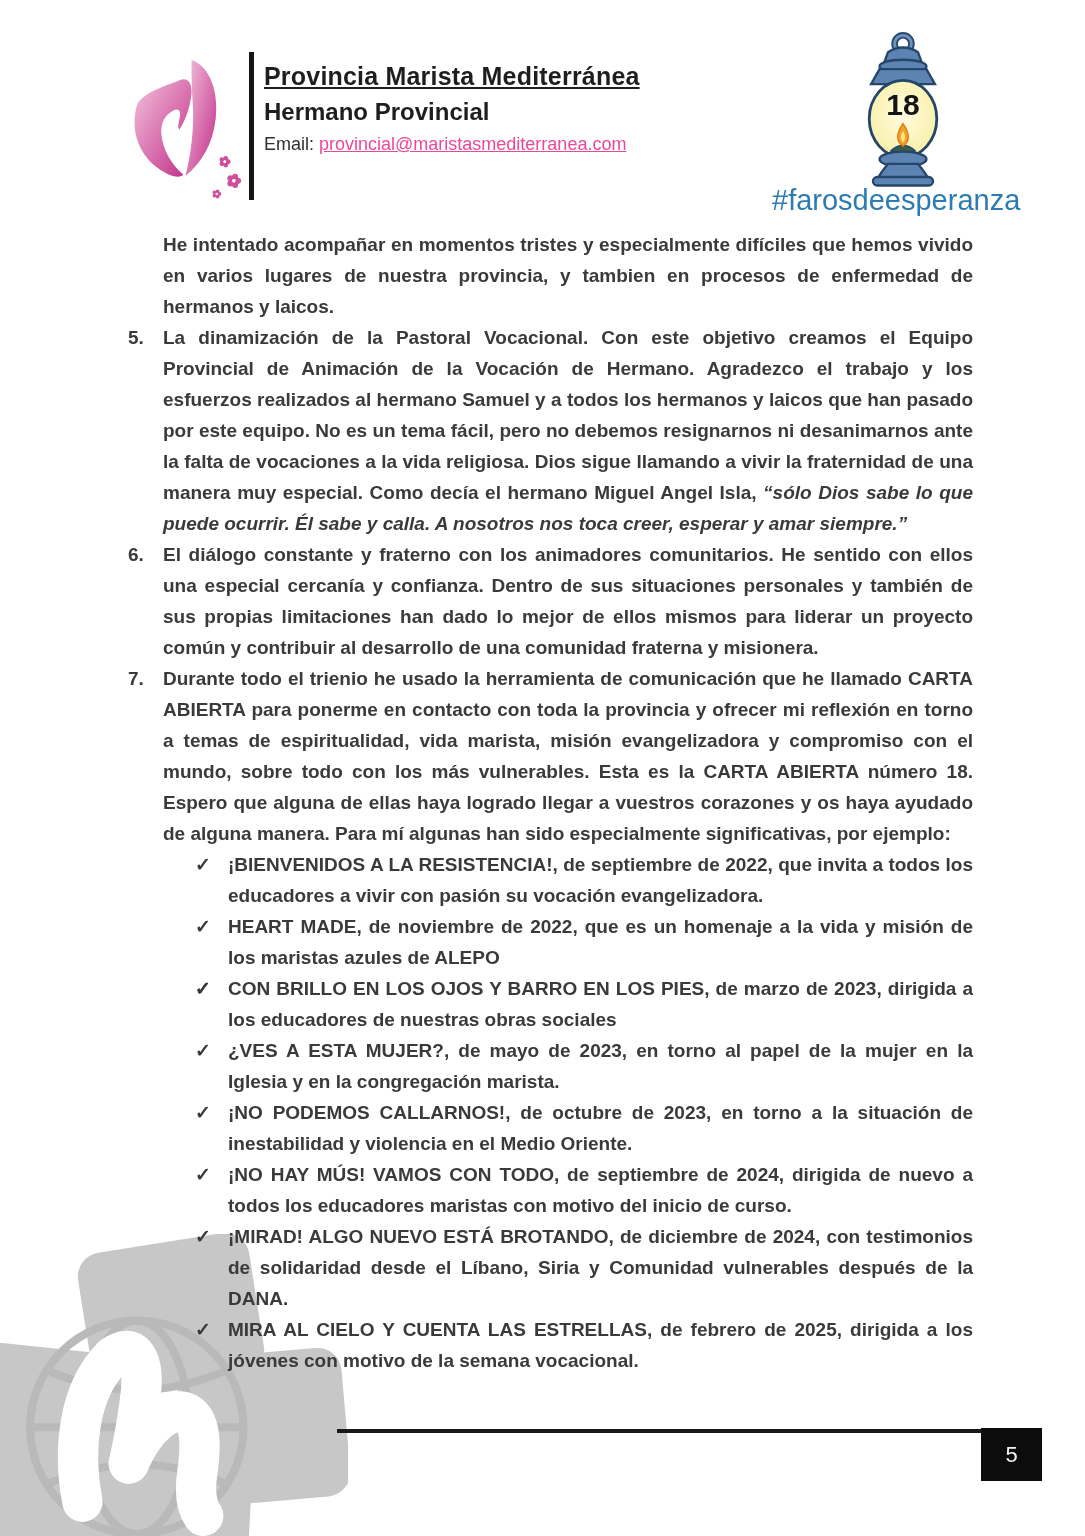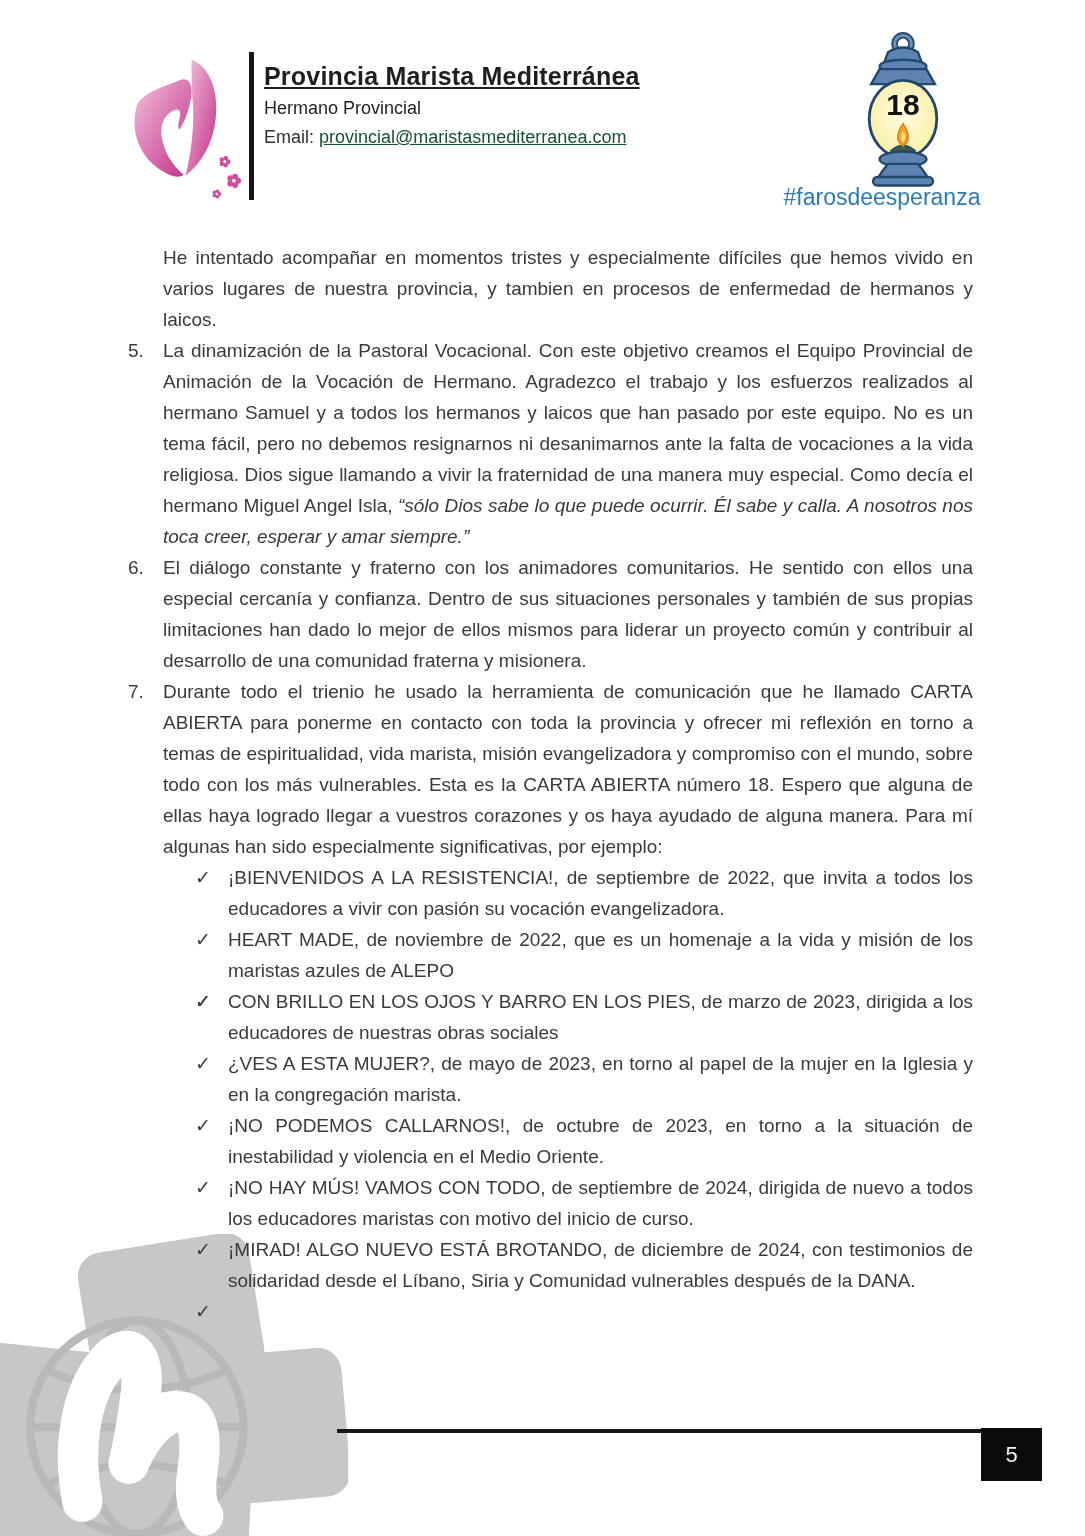--- a/index.html
+++ b/index.html
@@ -8,32 +8,32 @@
     width:1085px;height:1536px;
     background:#ffffff;
     font-family:"Liberation Sans", sans-serif;
     overflow:hidden;
   }
   
   .hdr-logo{position:absolute;left:120px;top:46px;width:128px;height:156px;}
   .hdr-divider{position:absolute;left:249px;top:52px;width:5px;height:148px;background:#151515;}
   .hdr-text{position:absolute;left:264px;top:62px;width:540px;color:#1e1e1e;}
   .hdr-title{font-size:25px;font-weight:bold;letter-spacing:.2px;margin:0 0 7px 0;text-decoration:underline;}
-  .hdr-sub{font-size:18px;font-weight:normal;margin:0 0 8px 0;}
+  .hdr-sub{font-size:24px;font-weight:bold;margin:0 0 8px 0;}
   .hdr-email{font-size:18px;color:#303030;margin:0 0 8px 0;}
-  .hdr-email a{color:#14532d;text-decoration:underline;}
+  .hdr-email a{color:#ec4899;text-decoration:underline;}
   .hdr-addr{font-size:19px;color:#2d2d2d;}
   .lantern{position:absolute;left:842px;top:30px;width:122px;height:158px;}
   .hashtag{position:absolute;left:772px;top:184px;width:220px;text-align:center;
-           font-size:23px;color:#2c7cb3;}
+           font-size:29px;color:#2c7cb3;}
   
   .doc-body{
-    position:absolute;left:163px;top:242px;width:810px;
+    position:absolute;left:163px;top:229px;width:810px;
     font-size:19px;line-height:31px;color:#3a3a3a;
-    text-align:justify;z-index:2;
+    text-align:justify;z-index:2;font-weight:bold;
   }
   .doc-body p{margin:0;}
   .numitem{position:relative;margin:0;}
   .numitem .num{position:absolute;left:-35px;top:0;width:30px;text-align:left;}
   .quote{font-style:italic;}
   .checklist{margin:0;padding:0;list-style:none;}
   .checklist li{position:relative;padding-left:65px;margin:0;}
   .checklist .check{position:absolute;left:32px;top:0;font-size:19px;color:#3a3a3a;}
   
   .footer-line{position:absolute;left:337px;top:1429px;width:646px;height:4px;background:#181818;z-index:3;}
@@ -179,20 +179,20 @@
 
     <ul class="checklist">
       <li><span class="check">✓</span><span>¡BIENVENIDOS A LA RESISTENCIA!, de septiembre de 2022, que invita a todos los educadores a vivir con pasión su vocación evangelizadora.</span></li>
       <li><span class="check">✓</span><span>HEART MADE, de noviembre de 2022, que es un homenaje a la vida y misión de los maristas azules de ALEPO</span></li>
       <li><span class="check">✓</span></li>
       <li><span class="check">✓</span><span>CON BRILLO EN LOS OJOS Y BARRO EN LOS PIES, de marzo de 2023, dirigida a los educadores de nuestras obras sociales</span></li>
       <li><span class="check">✓</span><span>¿VES A ESTA MUJER?, de mayo de 2023, en torno al papel de la mujer en la Iglesia y en la congregación marista.</span></li>
       <li><span class="check">✓</span><span>¡NO PODEMOS CALLARNOS!, de octubre de 2023, en torno a la situación de inestabilidad y violencia en el Medio Oriente.</span></li>
       <li><span class="check">✓</span><span>¡NO HAY MÚS! VAMOS CON TODO, de septiembre de 2024, dirigida de nuevo a todos los educadores maristas con motivo del inicio de curso.</span></li>
       <li><span class="check">✓</span><span>¡MIRAD! ALGO NUEVO ESTÁ BROTANDO, de diciembre de 2024, con testimonios de solidaridad desde el Líbano, Siria y Comunidad vulnerables después de la DANA.</span></li>
-      <li><span class="check">✓</span></li>
+      <li><span class="check">✓</span><span>MIRA AL CIELO Y CUENTA LAS ESTRELLAS, de febrero de 2025, dirigida a los jóvenes con motivo de la semana vocacional.</span></li>
     </ul>
   </div>
 
   <div class="footer-line"></div>
   <div class="page-box">5</div>
 
 </div>
 
 </body></html>

